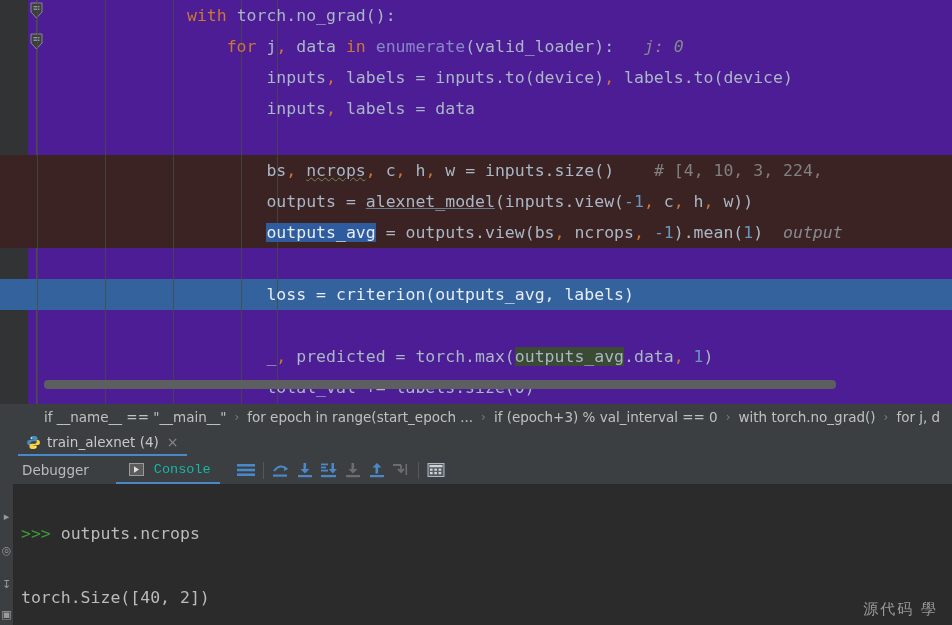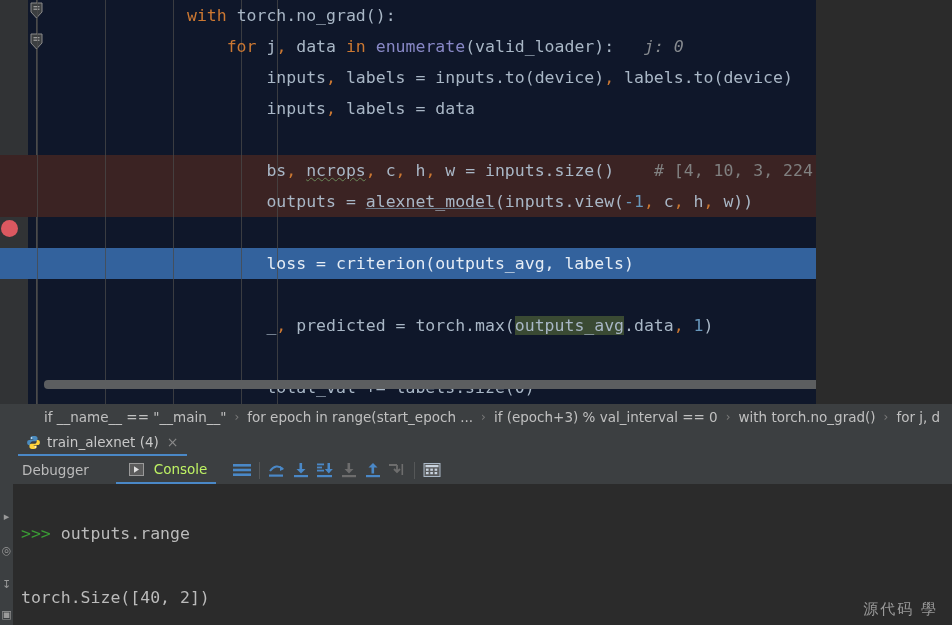--- a/index.html
+++ b/index.html
@@ -6,22 +6,22 @@
   html, body {
     width: 952px; height: 625px;
     background: #2B2B2B;
     font-family: "DejaVu Sans Mono", monospace;
     overflow: hidden;
   }
   #root { position: relative; width: 952px; height: 625px; }
 
   
   .editor {
-    position: absolute; left: 0; top: 0; width: 816px; height: 404px;
-    background: #0f172a; overflow: hidden;
+    position: absolute; left: 0; top: 0; width: 952px; height: 404px;
+    background: #4c1d95; overflow: hidden;
   }
   
   .gutter {
     position: absolute; left: 0; top: 0; width: 28px; height: 404px;
     background: #313335;
   }
   .fold-line {
     position: absolute; left: 36px; top: 0; width: 1px; height: 404px;
     background: #4b4b4b;
   }
@@ -115,21 +115,21 @@
   
   .ctoolbar {
     position: absolute; left: 0; top: 456px; width: 952px; height: 28px;
     background: #3C3F41; display: flex; align-items: center;
   }
   .ctab {
     height: 28px; display: flex; align-items: center; gap: 5px;
     padding: 0 9px; font-family: "DejaVu Sans", sans-serif;
     font-size: 13.5px; color: #BBBBBB;
   }
-  .ctab.active { border-bottom: 2px solid #4A88C7; color: #bef264; }
+  .ctab.active { border-bottom: 2px solid #4A88C7; color: #14b8a6; font-family: Liberation Mono, monospace; }
   .tb-ico { width: 24px; height: 22px; display:flex; align-items:center; justify-content:center; }
   .tb-sep { width: 1px; height: 17px; background: #555758; margin: 0 5px; }
 
   
   .console {
     position: absolute; left: 13px; top: 484px; width: 939px; height: 141px;
     background: #2B2B2B; overflow: hidden;
     font-size: 16.5px; line-height: 32px; color: #A9B7C6; white-space: pre;
     padding-left: 8px; padding-top: 2px;
   }
@@ -183,20 +183,21 @@
       <div class="row"><span class="code">                        inputs<span class="comma">,</span> labels = inputs.to(device)<span class="comma">,</span> labels.to(device)</span></div>
 
       <div class="row"><span class="code">                        inputs<span class="comma">,</span> labels = data</span></div>
 
       <div class="row"><span class="code"> </span></div>
 
       <div class="row bpline"><span class="code">                        bs<span class="comma">,</span> <span class="squig">ncrops</span><span class="comma">,</span> c<span class="comma">,</span> h<span class="comma">,</span> w = inputs.size()    <span class="com">#<span> </span>[<span>4</span>, 10, 3, 224,</span></span></div>
 
       <div class="row bpline"><span class="code">                        outputs = <span class="uline">alexnet_model</span>(inputs.view(<span class="num">-1</span><span class="comma">,</span> c<span class="comma">,</span> h<span class="comma">,</span> w))</span></div>
 
+      <div class="row bpline"><span class="code">                        <span class="sel">outputs_avg</span> = outputs.view(bs<span class="comma">,</span> ncrops<span class="comma">,</span> <span class="num">-1</span>).mean(<span class="num">1</span>)  <span class="hint">output</span></span></div>
 
       <div class="row"><span class="code"> </span></div>
 
       <div class="row execline"><span class="code" style="color:#E6EDF5">                        loss = criterion(outputs_avg<span class="comma" style="color:#E6EDF5">,</span> labels)</span></div>
 
       <div class="row"><span class="code"> </span></div>
 
       <div class="row"><span class="code">                        _<span class="comma">,</span> predicted = torch.max(<span class="occ">outputs_avg</span>.data<span class="comma">,</span> <span class="num">1</span>)</span></div>
 
     </div>
@@ -327,21 +328,21 @@
         <rect x="3" y="10" width="2.6" height="2.2" fill="#C9D3DE"></rect>
         <rect x="7.3" y="10" width="2.6" height="2.2" fill="#C9D3DE"></rect>
         <rect x="11.6" y="10" width="2.6" height="2.2" fill="#C9D3DE"></rect>
       </svg>
     </div>
   </div>
 
   <div class="csel"></div>
 
   <div class="console">
-<div><span class="prompt">&gt;&gt;&gt;</span> <span class="cout">outputs.range</span></div>
+<div><span class="prompt">&gt;&gt;&gt;</span> <span class="cout">outputs.ncrops</span></div>
 <div class="cout">torch.Size([40, 2])</div>
 
 
   </div>
 
   <div class="watermark">源代码   學</div>
 
 </div>
 
 </body></html>

